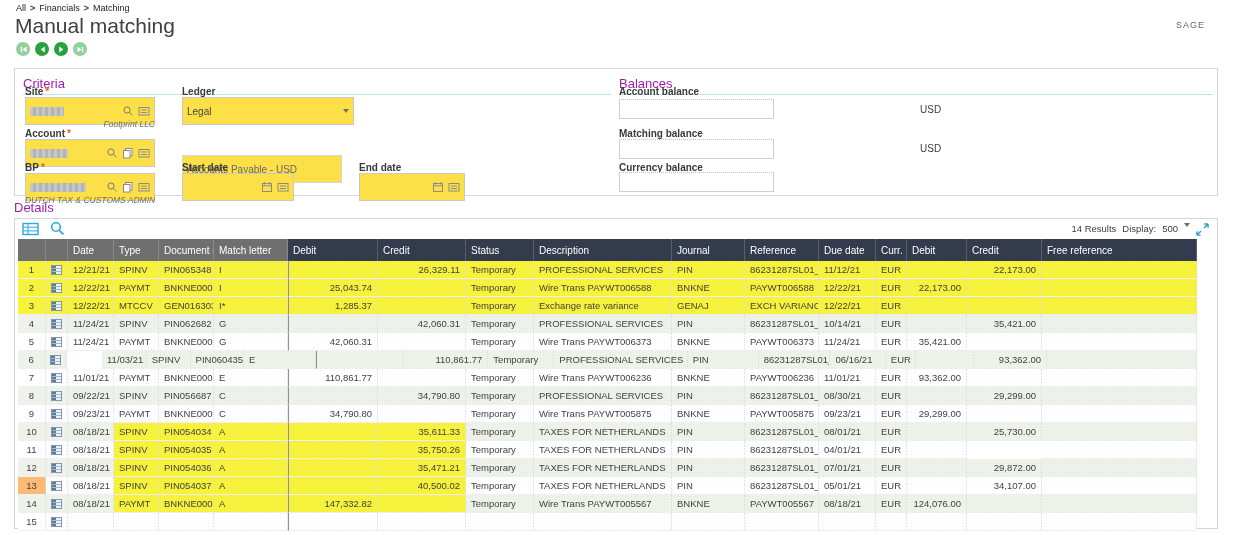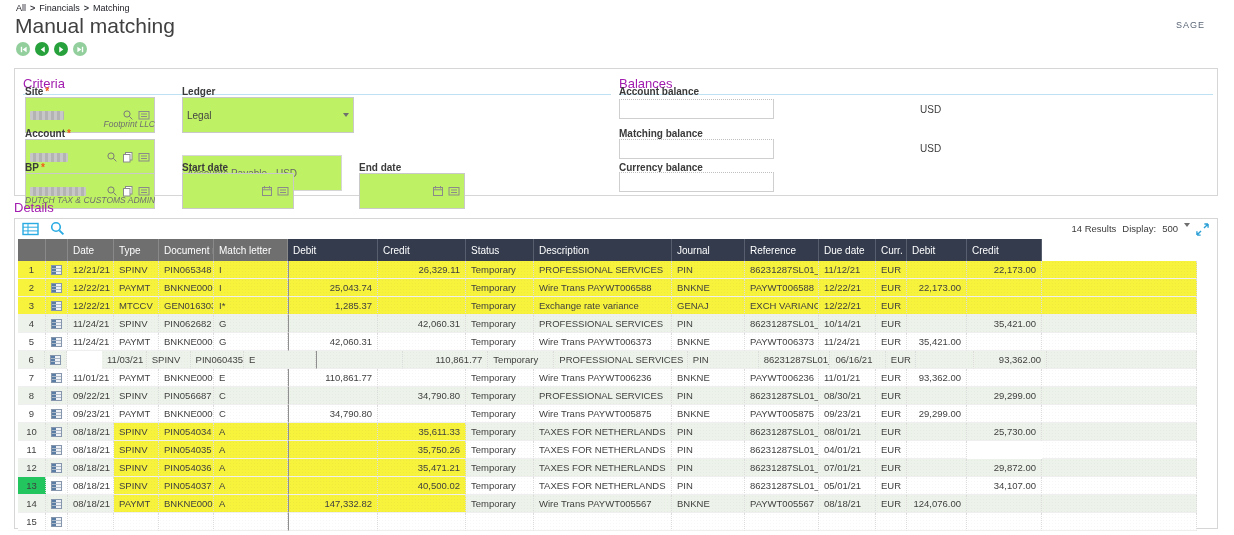--- a/index.html
+++ b/index.html
@@ -17,21 +17,21 @@
   .navbtn{width:14px;height:14px;border-radius:50%;display:flex;align-items:center;justify-content:center;cursor:pointer}
   .navbtn.dis{background:#92cf9d}
   .navbtn.en{background:#27a13c}
 
   
   .panel{border:1px solid #d6d6d6;background:#fff;box-sizing:border-box}
   #criteria-panel{left:14px;top:68px;width:1204px;height:128px}
   .sec-head{font-size:13px;color:#a21caf;padding-bottom:3px;border-bottom:1px solid #bfe2f3}
   .flabel{font-size:10px;font-weight:700;color:#3a3a3a;white-space:nowrap}
   .star{color:#ef5a1a;margin-left:2px}
-  .fbox{border:1px solid #c9c9c9;height:36px;background:#bef264;display:flex;align-items:center;
+  .fbox{border:1px solid #c9c9c9;height:28px;background:#fde047;display:flex;align-items:center;
         padding:0 4px;box-sizing:border-box;font-size:10px;color:#444}
   .ficons{margin-left:auto;display:flex;gap:4px;align-items:center}
   .helper{font-style:italic;font-size:8.5px;color:#6f6f6f;text-align:right;white-space:nowrap;overflow:hidden}
   .robox{border:1px solid #d6d6d6;color:#666}
   .redact{height:9px;border-radius:1px;filter:blur(0.7px);
           background:repeating-linear-gradient(90deg,#c7c7c7 0 3px,#b3b3b3 3px 6px)}
   .caret{width:0;height:0;border-left:3.5px solid transparent;border-right:3.5px solid transparent;
          border-top:4px solid #6f6f6f}
   .balbox{border:1px solid #cfcfcf;border-top:1px dotted #c0c0c0;height:20px;box-sizing:border-box;background:#fff}
   .cur{font-size:10px;color:#3c3c3c}
@@ -255,20 +255,21 @@
         <div class="hcell" style="width: 90px; background: rgb(51, 59, 77);">Debit</div>
         <div class="hcell" style="width: 88px; background: rgb(51, 59, 77);">Credit</div>
         <div class="hcell" style="width: 68px; background: rgb(51, 59, 77);">Status</div>
         <div class="hcell" style="width: 138px; background: rgb(51, 59, 77);">Description</div>
         <div class="hcell" style="width: 73px; background: rgb(51, 59, 77);">Journal</div>
         <div class="hcell" style="width: 74px; background: rgb(51, 59, 77);">Reference</div>
         <div class="hcell" style="width: 57px; background: rgb(51, 59, 77);">Due date</div>
         <div class="hcell" style="width: 31px; background: rgb(51, 59, 77);">Curr.</div>
         <div class="hcell" style="width: 60px; background: rgb(51, 59, 77);">Debit</div>
         <div class="hcell" style="width: 75px; background: rgb(51, 59, 77);">Credit</div>
+        <div class="hcell" style="width: 155px; background: rgb(51, 59, 77);">Free reference</div>
       </div>
       <div class="brow">
         <div class="bcell c" style="width: 28px; background-color: rgb(247, 242, 60);">1</div>
         <div class="bcell" style="width: 22px; background-color: rgb(247, 242, 60);">
           <span class="rowicon"></span>
         </div>
         <div class="bcell" style="width: 46px; background-color: rgb(247, 242, 60);">12/21/21</div>
         <div class="bcell" style="width: 45px; background-color: rgb(247, 242, 60);">SPINV</div>
         <div class="bcell" style="width: 55px; background-color: rgb(247, 242, 60);">PIN065348</div>
         <div class="bcell" style="width: 74px; background-color: rgb(247, 242, 60);">I</div>
@@ -509,21 +510,21 @@
         <div class="bcell" style="width: 138px; background-color: rgb(237, 243, 234);">TAXES FOR NETHERLANDS</div>
         <div class="bcell" style="width: 73px; background-color: rgb(237, 243, 234);">PIN</div>
         <div class="bcell" style="width: 74px; background-color: rgb(237, 243, 234);">86231287SL01_4</div>
         <div class="bcell" style="width: 57px; background-color: rgb(237, 243, 234);">07/01/21</div>
         <div class="bcell" style="width: 31px; background-color: rgb(237, 243, 234);">EUR</div>
         <div class="bcell r" style="width: 60px; background-color: rgb(237, 243, 234);"></div>
         <div class="bcell r" style="width: 75px; background-color: rgb(237, 243, 234);">29,872.00</div>
         <div class="bcell" style="width: 155px; background-color: rgb(237, 243, 234);"></div>
       </div>
       <div class="brow">
-        <div class="bcell c" style="width: 28px; background-color: #22c55e;">13</div>
+        <div class="bcell c" style="width: 28px; background-color: #fdba74;">13</div>
         <div class="bcell" style="width: 22px; background-color: rgb(255, 255, 255);">
           <span class="rowicon"></span>
         </div>
         <div class="bcell" style="width: 46px; background-color: rgb(255, 255, 255);">08/18/21</div>
         <div class="bcell" style="width: 45px; background-color: rgb(247, 242, 60);">SPINV</div>
         <div class="bcell" style="width: 55px; background-color: rgb(247, 242, 60);">PIN054037</div>
         <div class="bcell" style="width: 74px; background-color: rgb(247, 242, 60);">A</div>
         <div class="bcell freeze r" style="width: 90px; background-color: rgb(247, 242, 60);"></div>
         <div class="bcell r" style="width: 88px; background-color: rgb(247, 242, 60);">40,500.02</div>
         <div class="bcell" style="width: 68px; background-color: rgb(255, 255, 255);">Temporary</div>

